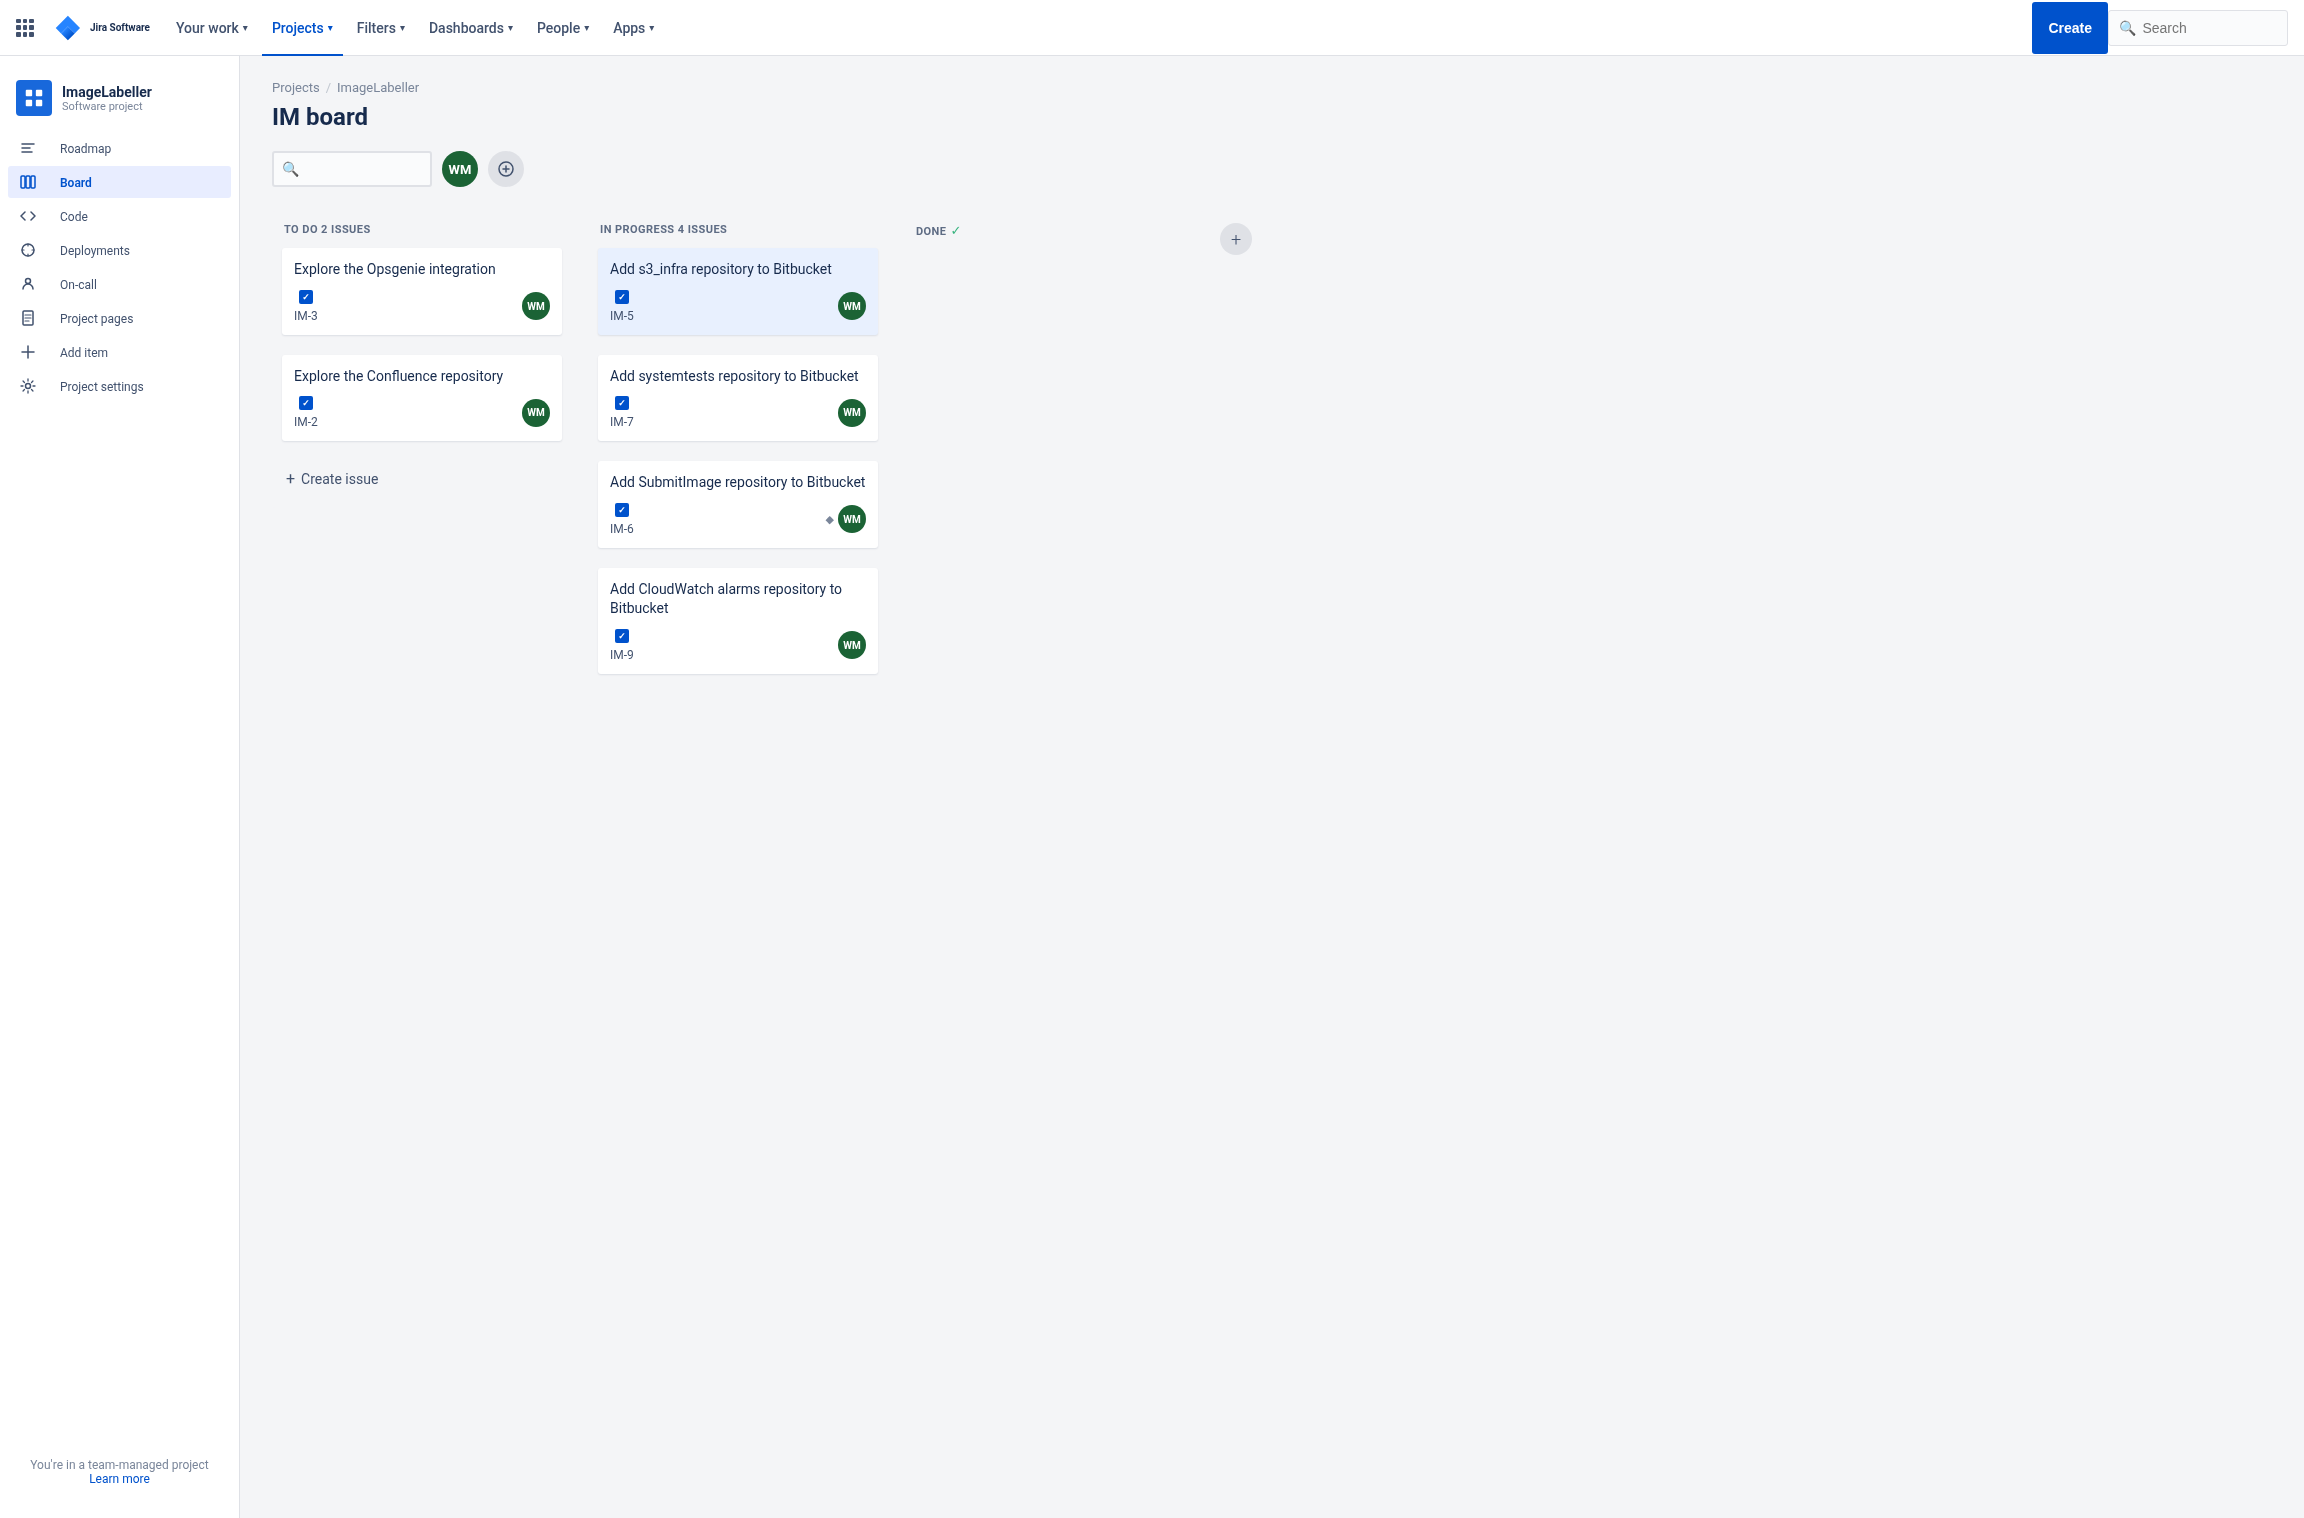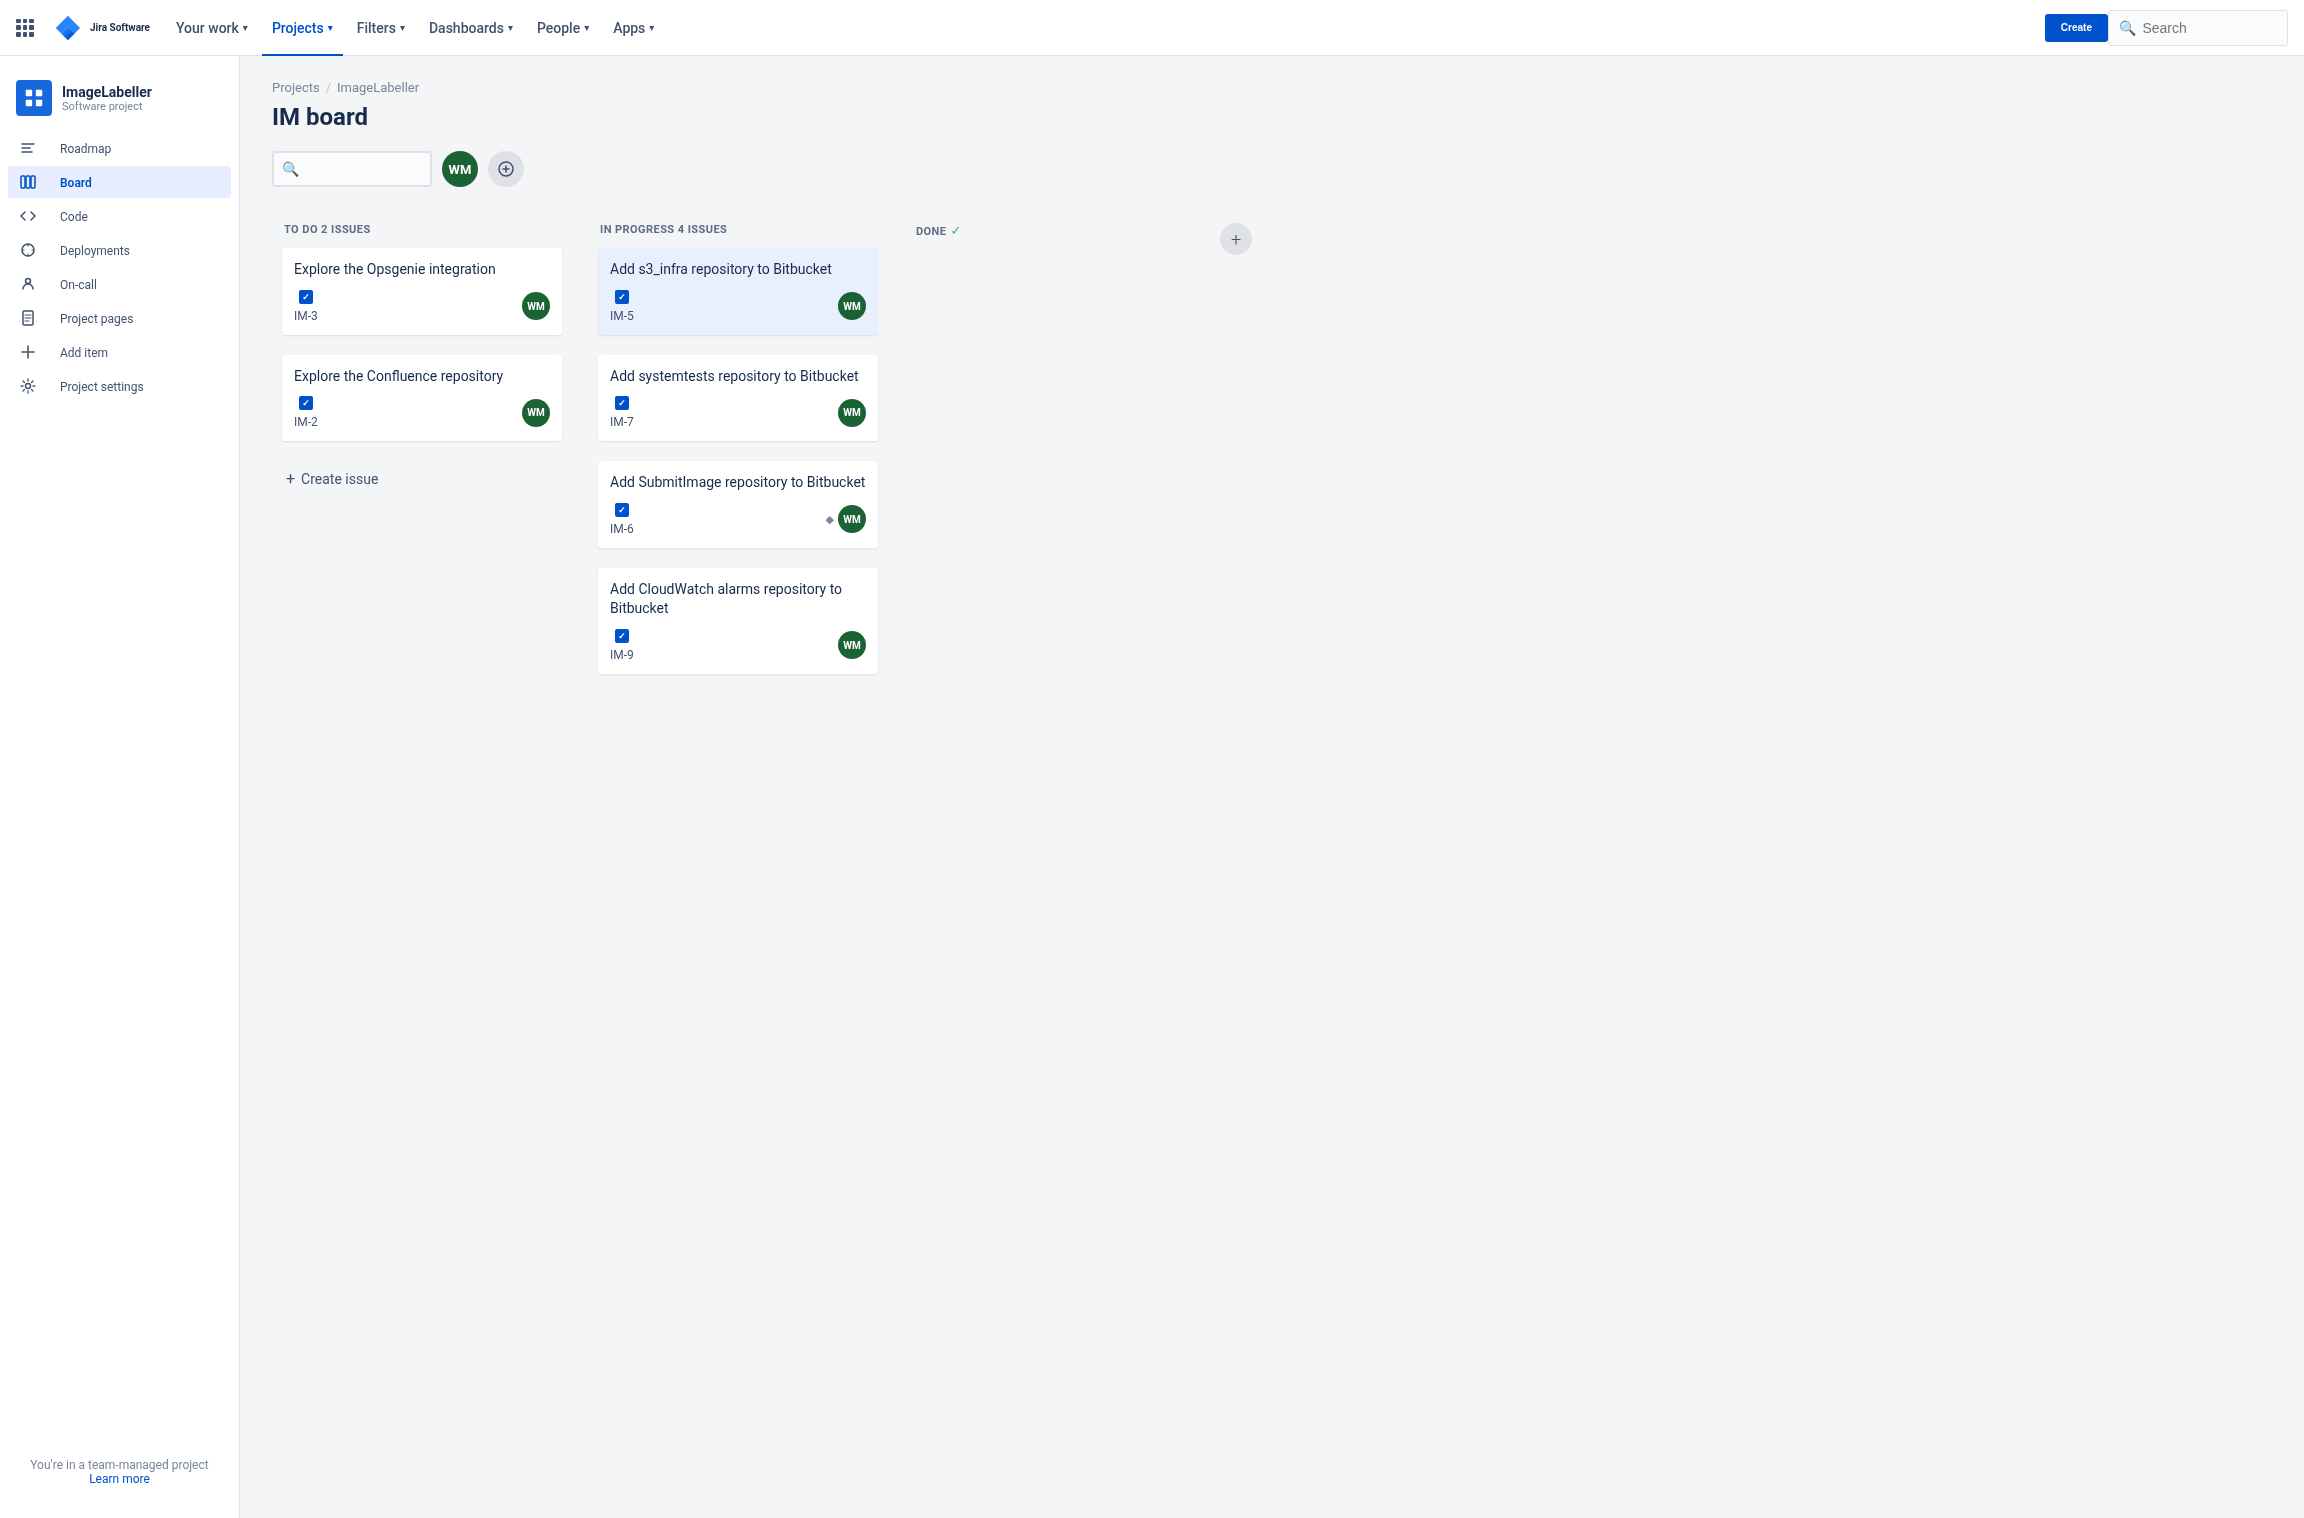--- a/index.html
+++ b/index.html
@@ -21,22 +21,22 @@
       display: flex; align-items: center; gap: 4px; padding: 0 10px; height: 40px;
       color: #42526e; font-size: 14px; font-weight: 500; cursor: pointer;
       border-radius: 3px; white-space: nowrap; position: relative;
     }
     .nav-item.active { color: #0052cc; }
     .nav-item.active::after {
       content: ''; position: absolute; bottom: -8px; left: 0; right: 0; height: 2px; background: #0052cc;
     }
     .nav-item .chevron { font-size: 10px; }
     .create-btn {
-      background: #0052cc; color: #fff; border: none; padding: 0 16px; height: 28px;
-      border-radius: 3px; font-size: 10px; font-weight: 600; cursor: pointer; margin-left: 4px;
+      background: #0052cc; color: #fff; border: none; padding: 0 16px; height: 52px;
+      border-radius: 3px; font-size: 14px; font-weight: 600; cursor: pointer; margin-left: 4px;
     }
     .topnav-right { display: flex; align-items: center; gap: 12px; margin-left: auto; }
     .search-box {
       display: flex; align-items: center; border: 1px solid #dfe1e6; border-radius: 3px;
       padding: 0 10px; height: 36px; gap: 6px; background: #fafbfc; min-width: 180px;
     }
     .search-box input { border: none; background: transparent; outline: none; font-size: 14px; color: #172b4d; width: 120px; }
     .search-icon { color: #7a869a; font-size: 14px; }
 
     

